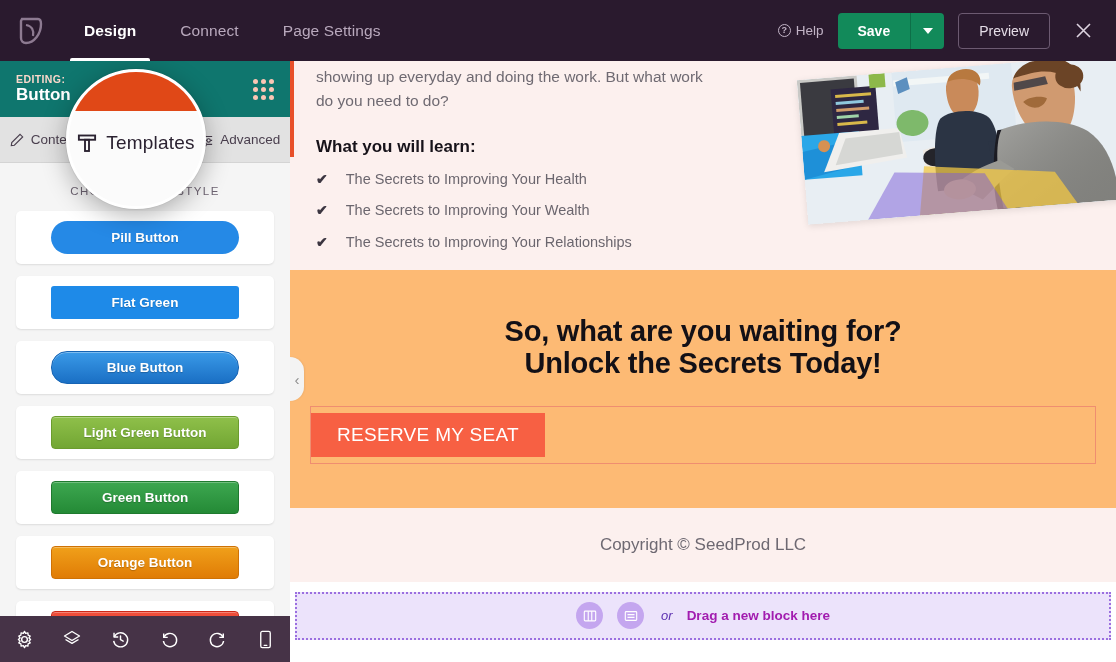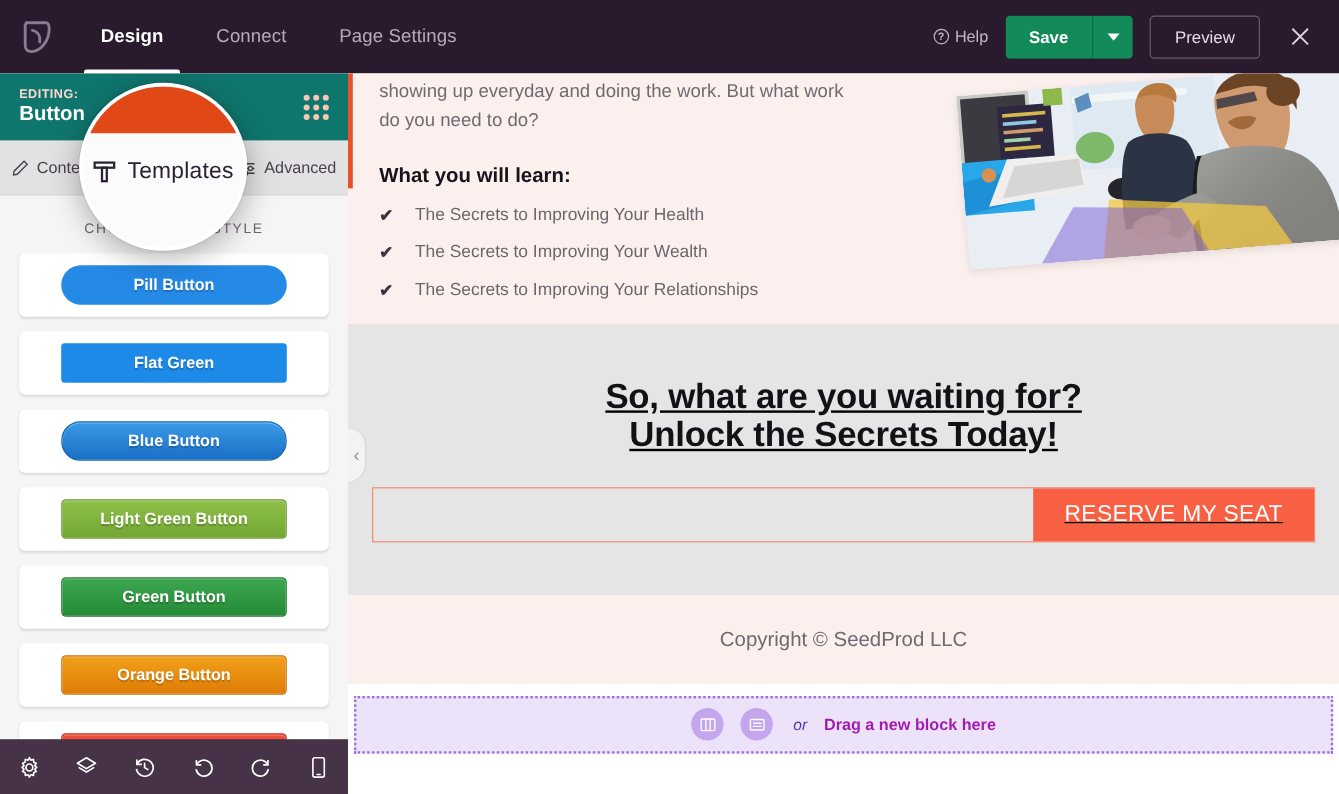--- a/index.html
+++ b/index.html
@@ -212,28 +212,28 @@
 
   .hero-photo {
     position: absolute; right: -8px; top: 6px;
     width: 322px; height: 145px;
     transform: rotate(-4.6deg);
     overflow: hidden;
     box-shadow: 0 2px 7px rgba(0,0,0,.10);
   }
   .photo-inner { position: absolute; inset: 0; background: #dfe7ee; }
 
-  .sect-cta { background: #e5e5e5; padding: 46px 0 44px; text-decoration: underline; }
+  .sect-cta { background: #fdba74; padding: 46px 0 44px; }
   .cta-head {
     text-align: center; font-size: 29px; font-weight: bold; color: #131016;
     line-height: 1.10; letter-spacing: -.2px;
   }
   .cta-box {
     margin: 26px 20px 0; border: 1px solid #ef8e70;
-    height: 46px; display: flex; align-items: center; justify-content: flex-end; padding-left: 39px;
+    height: 58px; display: flex; align-items: center; justify-content: flex-start;
   }
   .cta-btn {
     background: #f76043; color: #ffffff;
     font-size: 19px; letter-spacing: .3px;
     padding: 11px 26px; border: none; cursor: pointer;
     font-family: "Liberation Sans", sans-serif;
   }
 
   .sect-footer {
     background: #fcf0ee; height: 74px;

